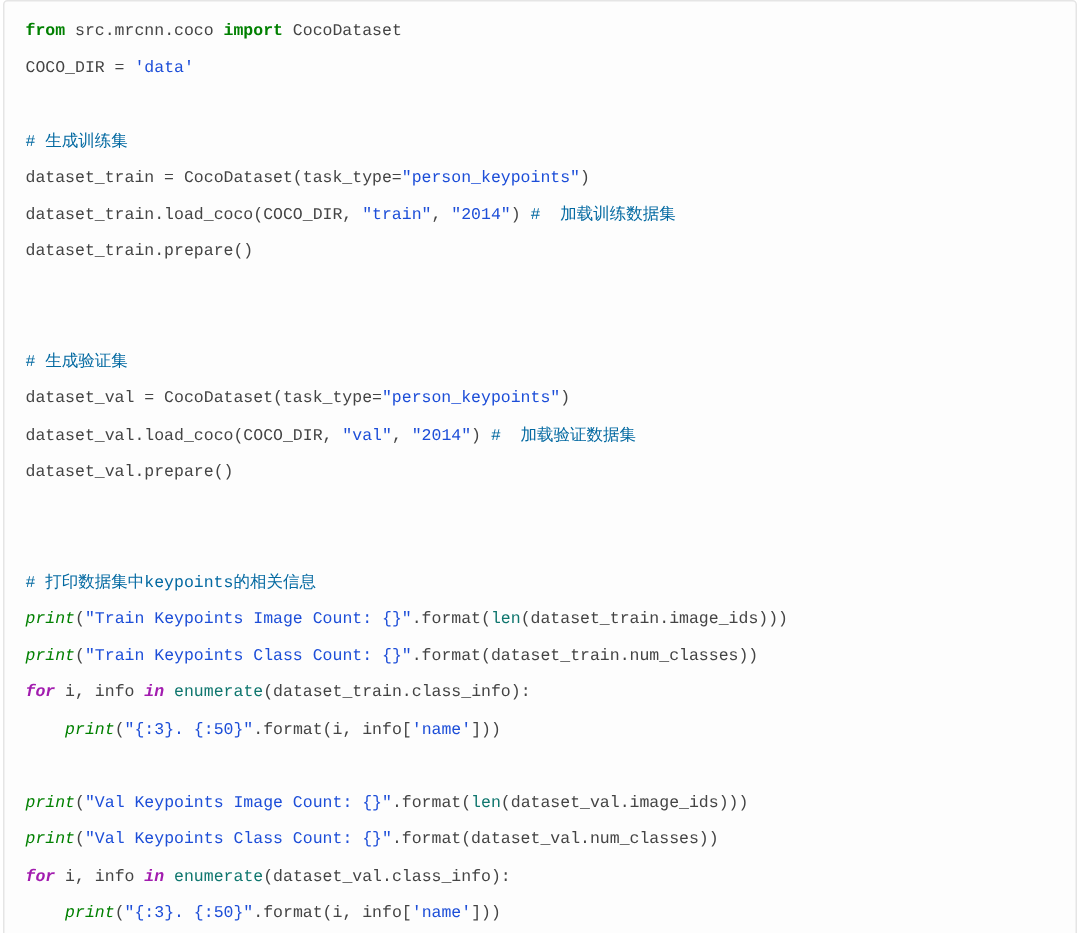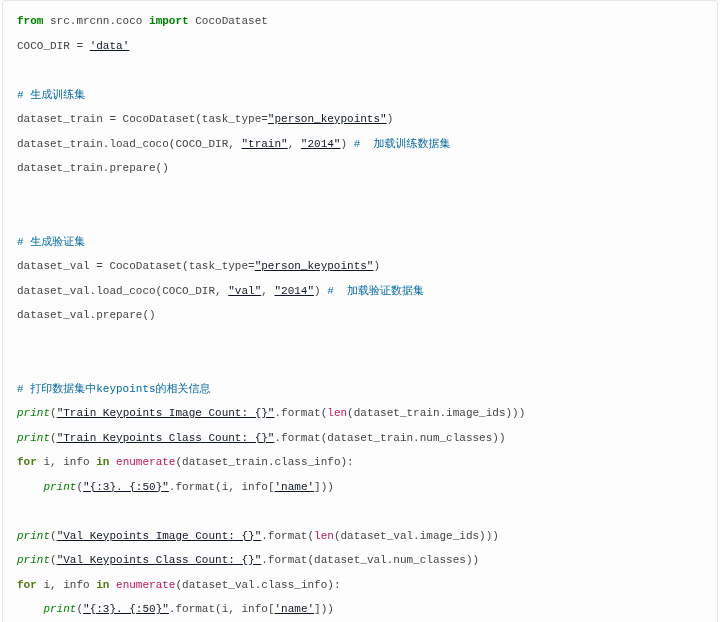--- a/index.html
+++ b/index.html
@@ -23,24 +23,24 @@
     }
     pre {
       white-space: pre;
       font-family: Consolas, Monaco, 'Courier New', monospace;
       font-size: 11px;
       line-height: 24.5px;
       color: #444;
     }
     .line { display: block; min-height: 24.5px; }
     .kw-import { color: #008000; font-weight: bold; }
-    .kw { color: #4d7c0f; font-weight: bold; }
-    .str { color: #0f172a; text-decoration: underline; }
+    .kw { color: #a21caf; font-weight: bold; font-style: italic; }
+    .str { color: #1d4ed8; }
     .cmt { color: #0369a1; }
     .builtin-print { color: #008000; font-style: italic; }
-    .builtin-fn { color: #be185d; }
+    .builtin-fn { color: #0f766e; }
   </style>
 </head>
 <body>
 
 <div class="code-container">
 <pre><span class="line"><span class="kw-import">from</span><span> src.mrcnn.coco </span><span class="kw-import">import</span><span> CocoDataset</span></span><span class="line"><span>COCO_DIR = </span><span class="str">'data'</span></span><span class="line"></span><span class="line"><span class="cmt"># 生成训练集</span></span><span class="line"><span>dataset_train = CocoDataset(task_type=</span><span class="str">"person_keypoints"</span><span>)</span></span><span class="line"><span>dataset_train.load_coco(COCO_DIR, </span><span class="str">"train"</span><span>, </span><span class="str">"2014"</span><span>) </span><span class="cmt">#  加载训练数据集</span></span><span class="line">dataset_train.prepare()</span><span class="line"></span><span class="line"></span><span class="line"><span class="cmt"># 生成验证集</span></span><span class="line"><span>dataset_val = CocoDataset(task_type=</span><span class="str">"person_keypoints"</span><span>)</span></span><span class="line"><span>dataset_val.load_coco(COCO_DIR, </span><span class="str">"val"</span><span>, </span><span class="str">"2014"</span><span>) </span><span class="cmt">#  加载验证数据集</span></span><span class="line">dataset_val.prepare()</span><span class="line"></span><span class="line"></span><span class="line"><span class="cmt"># 打印数据集中keypoints的相关信息</span></span><span class="line"><span class="builtin-print">print</span><span>(</span><span class="str">"Train Keypoints Image Count: {}"</span><span>.format(</span><span class="builtin-fn">len</span><span>(dataset_train.image_ids)))</span></span><span class="line"><span class="builtin-print">print</span><span>(</span><span class="str">"Train Keypoints Class Count: {}"</span><span>.format(dataset_train.num_classes))</span></span><span class="line"><span class="kw">for</span><span> i, info </span><span class="kw">in</span><span> </span><span class="builtin-fn">enumerate</span><span>(dataset_train.class_info):</span></span><span class="line"><span>    </span><span class="builtin-print">print</span><span>(</span><span class="str">"{:3}. {:50}"</span><span>.format(i, info[</span><span class="str">'name'</span><span>]))</span></span><span class="line"></span><span class="line"><span class="builtin-print">print</span><span>(</span><span class="str">"Val Keypoints Image Count: {}"</span><span>.format(</span><span class="builtin-fn">len</span><span>(dataset_val.image_ids)))</span></span><span class="line"><span class="builtin-print">print</span><span>(</span><span class="str">"Val Keypoints Class Count: {}"</span><span>.format(dataset_val.num_classes))</span></span><span class="line"><span class="kw">for</span><span> i, info </span><span class="kw">in</span><span> </span><span class="builtin-fn">enumerate</span><span>(dataset_val.class_info):</span></span><span class="line"><span>    </span><span class="builtin-print">print</span><span>(</span><span class="str">"{:3}. {:50}"</span><span>.format(i, info[</span><span class="str">'name'</span><span>]))</span></span></pre>
 </div>
 
 </body></html>

